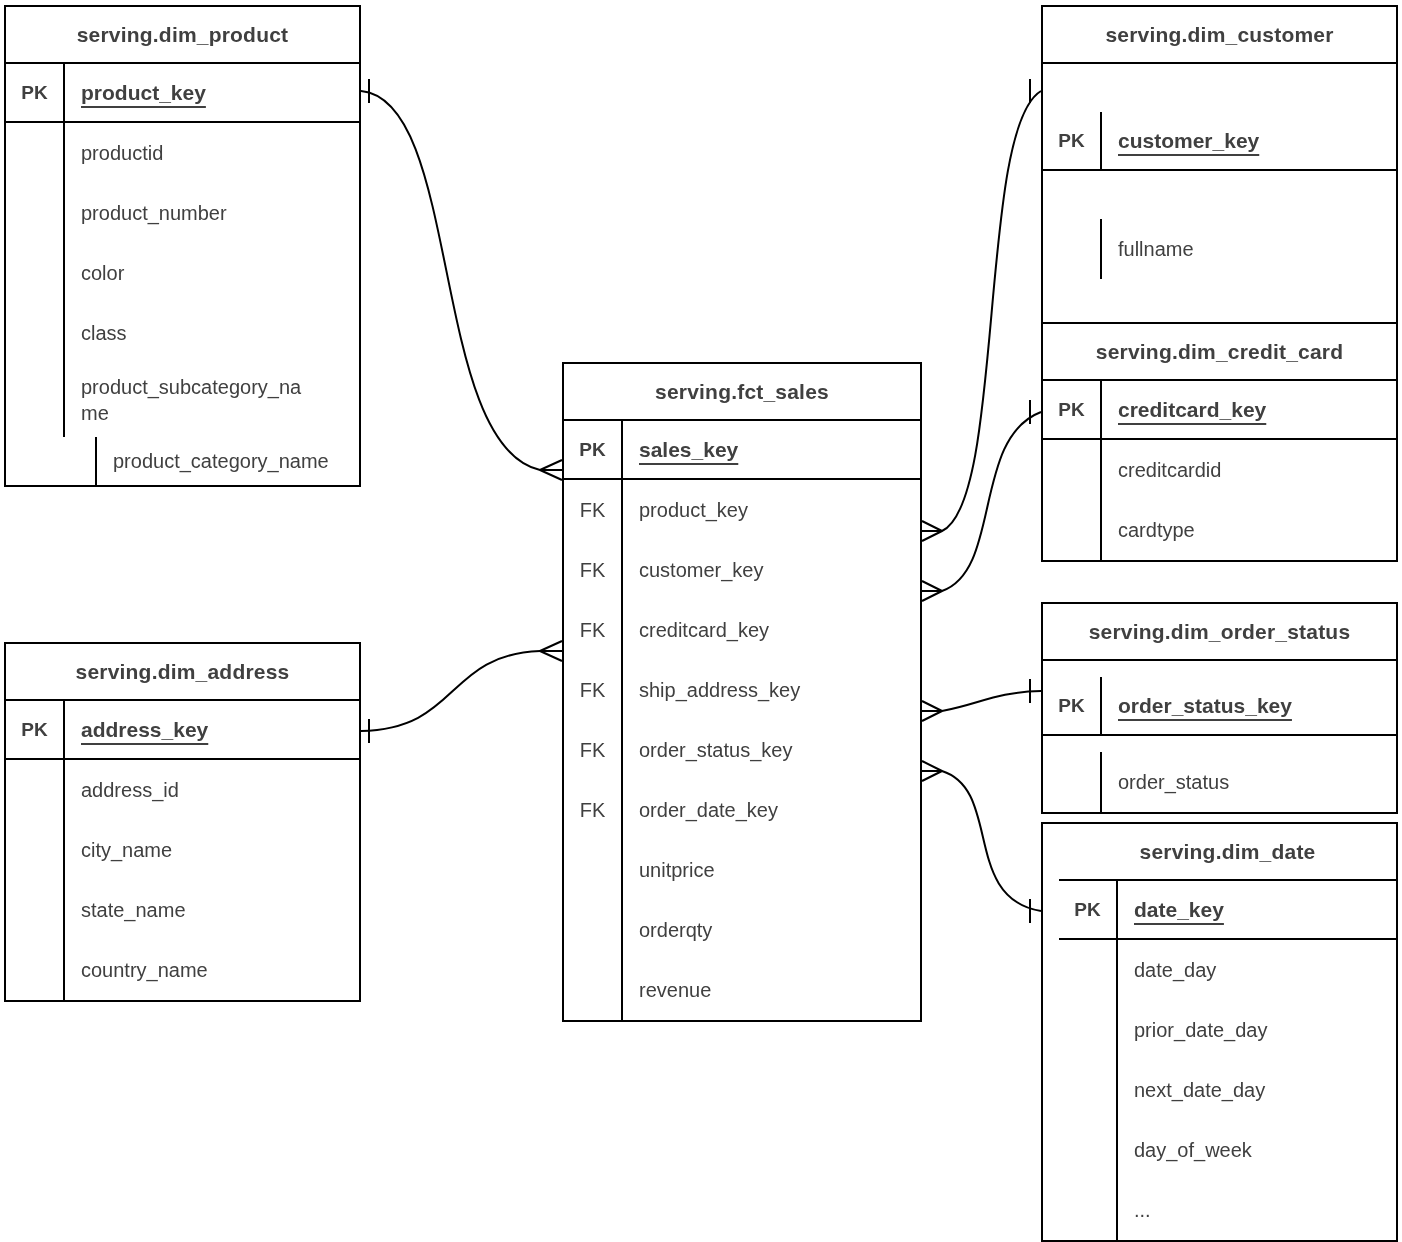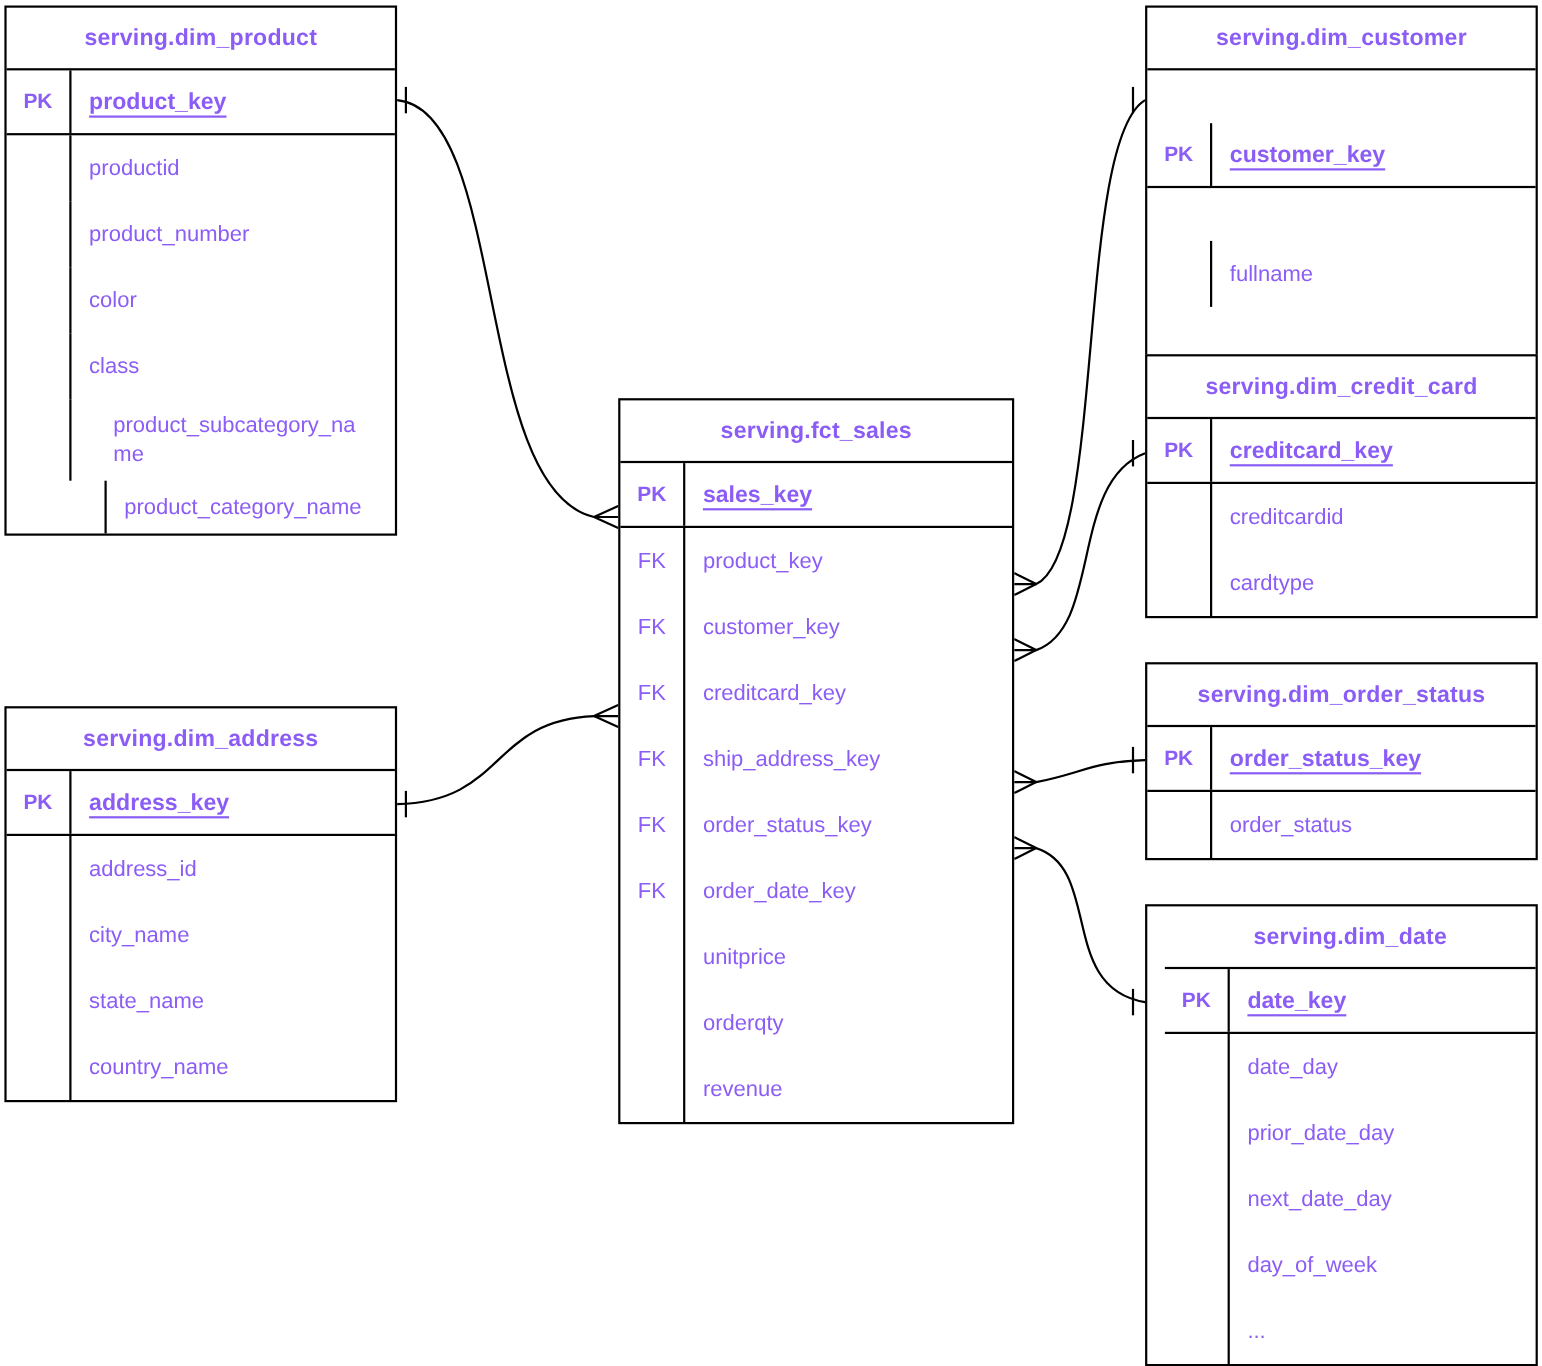--- a/index.html
+++ b/index.html
@@ -1,34 +1,34 @@
 <!DOCTYPE html>
 <html><head>
 <meta charset="utf-8">
 <style>
   html,body{margin:0;padding:0;background:#ffffff;}
   .canvas{
     position:relative;width:1402px;height:1242px;background:#ffffff;
-    font-family:"Liberation Sans",sans-serif;color:#8b5cf6;overflow:hidden;
+    font-family:"Liberation Sans",sans-serif;color:#404040;overflow:hidden;
   }
   .rel-layer{position:absolute;left:0;top:0;width:1402px;height:1242px;}
   .rel-layer path,.rel-layer line{stroke:#000;stroke-width:2;fill:none;}
   .tbl{
     position:absolute;background:#ffffff;border:2px solid #000;
     display:flex;flex-direction:column;box-sizing:border-box;
   }
   .tbl-title{
     height:55px;flex:0 0 55px;border-bottom:2px solid #000;
     display:flex;align-items:center;justify-content:center;
     font-size:21px;font-weight:bold;letter-spacing:.2px;
   }
   .row{display:flex;flex:0 0 auto;}
   .pk-row{height:57px;border-bottom:2px solid #000;}
   .frow{height:60px;}
-  .h74{height:74px;gap:22px;}
+  .h74{height:74px;}
   .h48{height:48px;margin-left:32px;}
   .lab{
     flex:0 0 57px;width:57px;border-right:2px solid #000;
     display:flex;align-items:center;justify-content:center;font-size:20px;
   }
   .lab.pk{font-weight:bold;font-size:19px;}
   .val{flex:1;display:flex;align-items:center;padding-left:16px;font-size:20px;}
   .pk-name{
     font-weight:bold;font-size:21px;
     text-decoration:underline;text-decoration-thickness:2px;text-underline-offset:6px;
@@ -260,21 +260,21 @@
         </div>
     </div>
     <div class="row frow">
       <div class="lab"></div>
       <div class="val">
           <span>cardtype</span>
         </div>
     </div>
   </div>
 
-  <div class="tbl" style="left:1041px;top:602px;width:357px;">
+  <div class="tbl" style="left:1041px;top:602px;width:357px;gap:16px;">
     <div class="tbl-title">serving.dim_order_status</div>
     <div class="row pk-row">
       <div class="lab pk">PK</div>
       <div class="val">
           <span class="pk-name">order_status_key</span>
         </div>
     </div>
     <div class="row frow">
       <div class="lab"></div>
       <div class="val">

